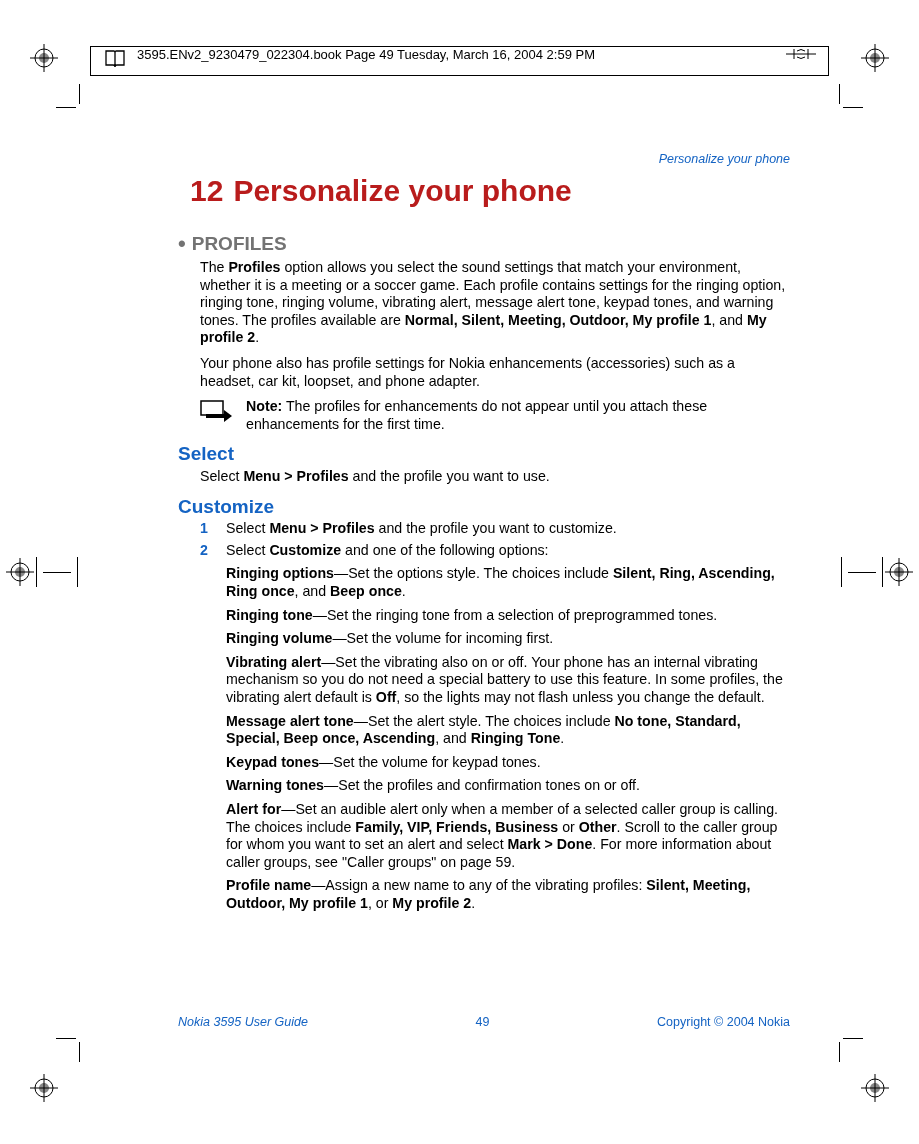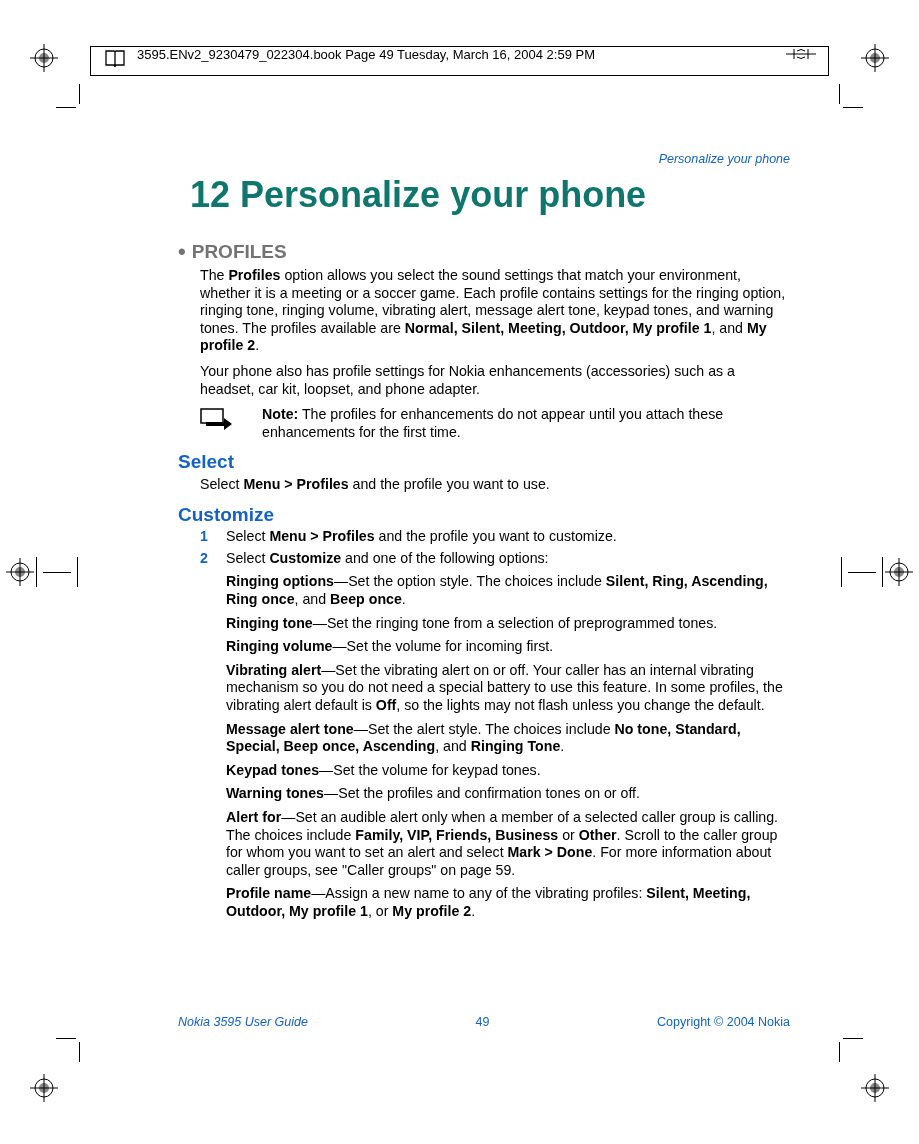--- a/index.html
+++ b/index.html
@@ -48,29 +48,29 @@
   .ph-spacer { flex: 1; }
   .ph-mark { width: 30px; height: 14px; }
 
   
   .page {
     position: absolute; top: 130px; left: 178px; width: 612px;
     color: #000;
     margin-top: 22px;
   }
   .running-head { text-align: right; color: #1463c3; font-size: 12.5px; font-style: italic; margin-bottom: 8px; }
-  .chapter-title { color: #0f766e; font-size: 36px; font-weight: 700; margin: 6px 0 22px 12px; }
+  .chapter-title { color: #b91c1c; font-size: 30px; font-weight: 700; margin: 6px 0 22px 12px; }
   .chapter-num { display: inline-block; margin-right: 10px; }
 
   .bullet-h2 { color: #737373; font-size: 19px; font-weight: 700; margin: 6px 0 1px 0; }
   .bullet-h2 .dot { font-size: 22px; margin: 0 6px 0 0; position: relative; top: 1px; }
   .h3 { color: #1463c3; font-size: 19px; font-weight: 700; margin: 10px 0 0 0; }
 
   p.body { font-size: 14.2px; line-height: 1.24; margin: 3px 0 8px 22px; }
-  .note-row { display: flex; gap: 28px; margin: 6px 0 8px 22px; }
+  .note-row { display: flex; gap: 12px; margin: 6px 0 8px 22px; }
   .note-icon { width: 34px; height: 24px; flex: 0 0 34px; margin-top: 2px; }
   .note-text { font-size: 14.2px; line-height: 1.24; }
 
   ol.steps { list-style: none; margin: 2px 0 0 22px; counter-reset: step; }
   ol.steps > li { display: flex; gap: 12px; margin-bottom: 4px; }
   ol.steps .num { color: #1463c3; font-weight: 700; width: 14px; flex: 0 0 14px; font-size: 14.2px; }
   ol.steps .txt { font-size: 14.2px; line-height: 1.24; flex: 1; }
   .opt { font-size: 14.2px; line-height: 1.24; margin: 6px 0 0 26px; }
   .opts-wrap { margin-left: 22px; }
 
@@ -207,24 +207,24 @@
       <span class="num">1</span>
       <span class="txt"><span>Select </span><b>Menu &gt; Profiles</b><span> and the profile you want to customize.</span></span>
     </li>
     <li>
       <span class="num">2</span>
       <span class="txt"><span>Select </span><b>Customize</b><span> and one of the following options:</span></span>
     </li>
   </ol>
 
   <div class="opts-wrap">
-    <p class="opt"><b>Ringing options</b><span>—Set the option style. The choices include </span><b>Silent, Ring, Ascending, Ring once</b><span>, and </span><b>Beep once</b><span>.</span></p>
+    <p class="opt"><b>Ringing options</b><span>—Set the options style. The choices include </span><b>Silent, Ring, Ascending, Ring once</b><span>, and </span><b>Beep once</b><span>.</span></p>
     <p class="opt"><b>Ringing tone</b><span>—Set the ringing tone from a selection of preprogrammed tones.</span></p>
     <p class="opt"><b>Ringing volume</b><span>—Set the volume for incoming first.</span></p>
-    <p class="opt"><b>Vibrating alert</b><span>—Set the vibrating alert on or off. Your caller has an internal vibrating mechanism so you do not need a special battery to use this feature. In some profiles, the vibrating alert default is </span><b>Off</b><span>, so the lights may not flash unless you change the default.</span></p>
+    <p class="opt"><b>Vibrating alert</b><span>—Set the vibrating also on or off. Your phone has an internal vibrating mechanism so you do not need a special battery to use this feature. In some profiles, the vibrating alert default is </span><b>Off</b><span>, so the lights may not flash unless you change the default.</span></p>
     <p class="opt"><b>Message alert tone</b><span>—Set the alert style. The choices include </span><b>No tone, Standard, Special, Beep once, Ascending</b><span>, and </span><b>Ringing Tone</b><span>.</span></p>
     <p class="opt"><b>Keypad tones</b><span>—Set the volume for keypad tones.</span></p>
     <p class="opt"><b>Warning tones</b><span>—Set the profiles and confirmation tones on or off.</span></p>
     <p class="opt"><b>Alert for</b><span>—Set an audible alert only when a member of a selected caller group is calling. The choices include </span><b>Family, VIP, Friends, Business</b><span> or </span><b>Other</b><span>. Scroll to the caller group for whom you want to set an alert and select </span><b>Mark &gt; Done</b><span>. For more information about caller groups, see "Caller groups" on page 59.</span></p>
     <p class="opt"><b>Profile name</b><span>—Assign a new name to any of the vibrating profiles: </span><b>Silent, Meeting, Outdoor, My profile 1</b><span>, or </span><b>My profile 2</b><span>.</span></p>
   </div>
 </div>
 
 <div class="footer">
   <span class="fl">Nokia 3595 User Guide</span>

